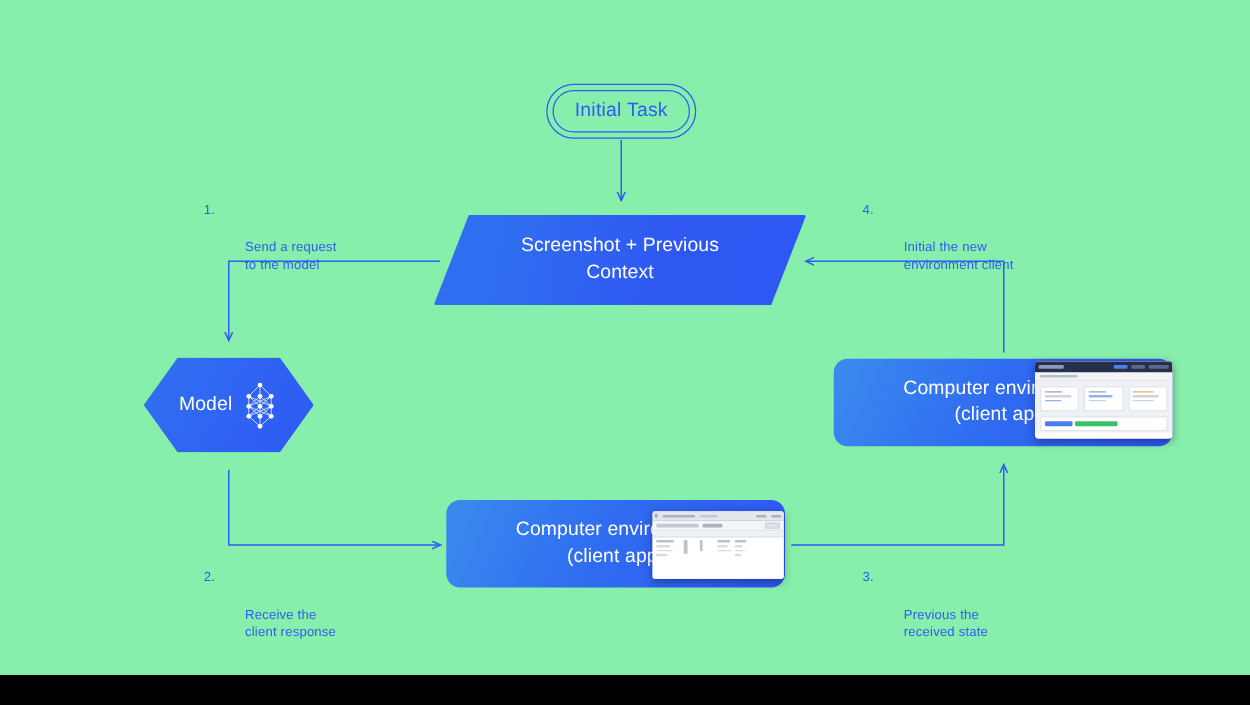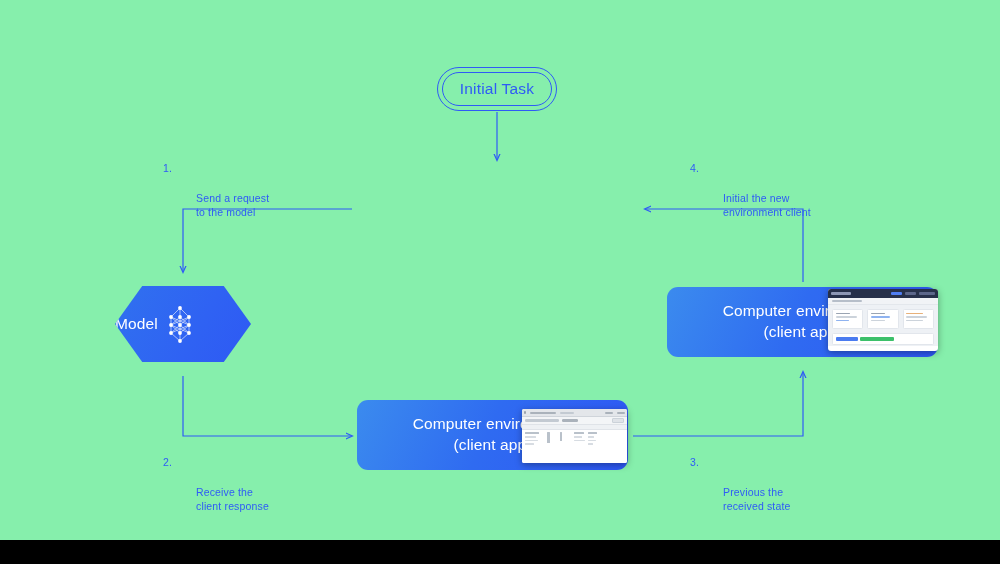--- a/index.html
+++ b/index.html
@@ -82,20 +82,21 @@
     position: absolute;
     left: 115px;
     top: 286px;
     width: 136px;
     height: 76px;
     background: linear-gradient(120deg, #3071ef 0%, #2f62f3 60%, #2e59f4 100%);
     clip-path: polygon(20% 0%, 80% 0%, 100% 50%, 80% 100%, 20% 100%, 0% 50%);
     -webkit-clip-path: polygon(20% 0%, 80% 0%, 100% 50%, 80% 100%, 20% 100%, 0% 50%);
     display: flex;
     align-items: center;
+    justify-content: center;
     gap: 7px;
   }
   .hexagon .txt {
     font-size: 15.5px;
     color: #ffffff;
     letter-spacing: .1px;
   }
   .nn-icon { width: 30px; height: 40px; display: block; }
 
   
@@ -199,20 +200,26 @@
 <body>
 
 <div id="stage">
 
   <div class="pill-outer">
     <div class="pill-inner">
       <span class="pill-label">Initial Task</span>
     </div>
   </div>
 
+  <div class="parallelogram">
+    <div class="txt">
+      <div>Screenshot + Previous</div>
+      <div>Context</div>
+    </div>
+  </div>
 
   <div class="hexagon">
     <span class="txt">Model</span>
     <svg class="nn-icon" viewBox="0 0 30 40">
       <g stroke="#ffffff" stroke-width="0.7" opacity="0.85" fill="none">
         <path d="M15 4 L6 13 M15 4 L15 13 M15 4 L24 13"></path>
         <path d="M6 13 L6 21 M6 13 L15 21 M6 13 L24 21"></path>
         <path d="M15 13 L6 21 M15 13 L15 21 M15 13 L24 21"></path>
         <path d="M24 13 L6 21 M24 13 L15 21 M24 13 L24 21"></path>
         <path d="M6 21 L6 29 M6 21 L15 29 M6 21 L24 29"></path>

